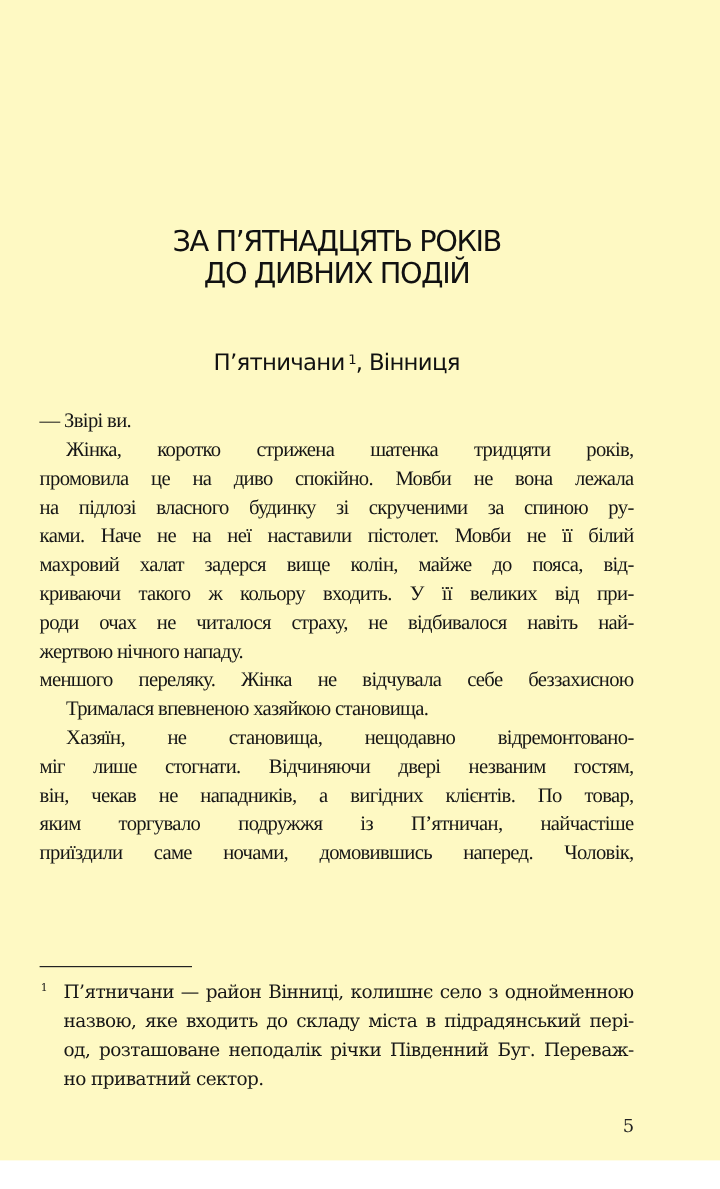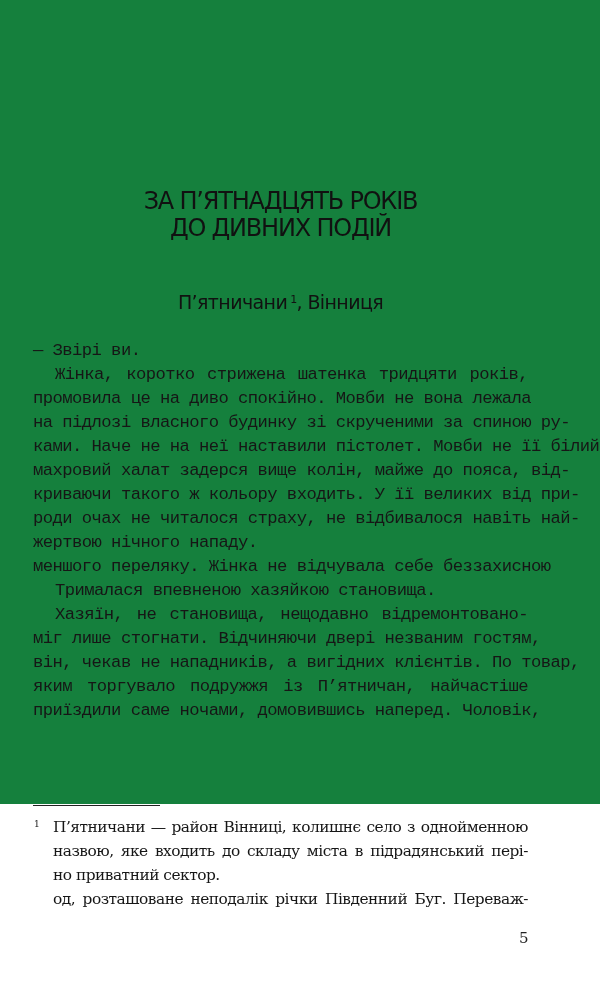--- a/index.html
+++ b/index.html
@@ -1,32 +1,32 @@
 <!DOCTYPE html>
 <html><head>
 <meta charset="utf-8">
 <style>
   html, body { margin: 0; padding: 0; background: #ffffff; }
   body { width: 600px; height: 991px; position: relative; overflow: hidden; color: #1a1a1a; }
-  .page { position: absolute; left: 0; top: 0; width: 600px; height: 804px; background: #15803d; }
+  .page { position: absolute; left: 0; top: 0; width: 600px; height: 967px; background: #fef9c3; }
   .title {
     position: absolute; left: 33px; width: 495px; top: 188px;
     font-family: "DejaVu Sans", sans-serif; font-size: 24px; line-height: 27px;
     text-align: center; letter-spacing: -1.2px; color: #111;
   }
   .title div { white-space: nowrap; }
   .subtitle {
     position: absolute; left: 33px; width: 495px; top: 290px;
     font-family: "DejaVu Sans", sans-serif; font-size: 19px; line-height: 24px;
     text-align: center; letter-spacing: -0.6px; color: #111;
   }
   .subtitle sup { font-size: 11px; vertical-align: top; position: relative; top: -2px; margin-left: 3px; }
   .body {
     position: absolute; left: 33px; width: 495px; top: 339px;
-    font-family: Liberation Mono, monospace; font-size: 17.2px; line-height: 24px;
+    font-family: Liberation Serif, serif; font-size: 17.2px; line-height: 24px;
     letter-spacing: -0.55px; color: #161616;
   }
   .body .line { white-space: nowrap; text-align: justify; text-align-last: justify; height: 24px; }
   .body .line.last { text-align-last: left; }
   .body .line.indent { padding-left: 22px; }
   .rule { position: absolute; left: 33px; top: 805px; width: 127px; height: 1px; background: #222; }
   .footnote {
     position: absolute; left: 33px; width: 495px; top: 815px;
     font-family: "DejaVu Serif", serif; font-size: 15.4px; line-height: 24px;
     letter-spacing: -0.5px; color: #161616;
@@ -73,19 +73,19 @@
     <div class="line">приїздили саме ночами, домовившись наперед. Чоловік,</div>
   </div>
 
   <div class="rule"></div>
 
   <div class="footnote">
     <span class="fn-marker">1</span>
     <div class="fn-text">
       <div class="line">П’ятничани — район Вінниці, колишнє село з однойменною</div>
       <div class="line">назвою, яке входить до складу міста в підрадянський пері-</div>
+      <div class="line">од, розташоване неподалік річки Південний Буг. Переваж-</div>
       <div class="line last">но приватний сектор.</div>
-      <div class="line">од, розташоване неподалік річки Південний Буг. Переваж-</div>
     </div>
   </div>
 
   <div class="pagenum">5</div>
 </div>
 
 </body></html>

